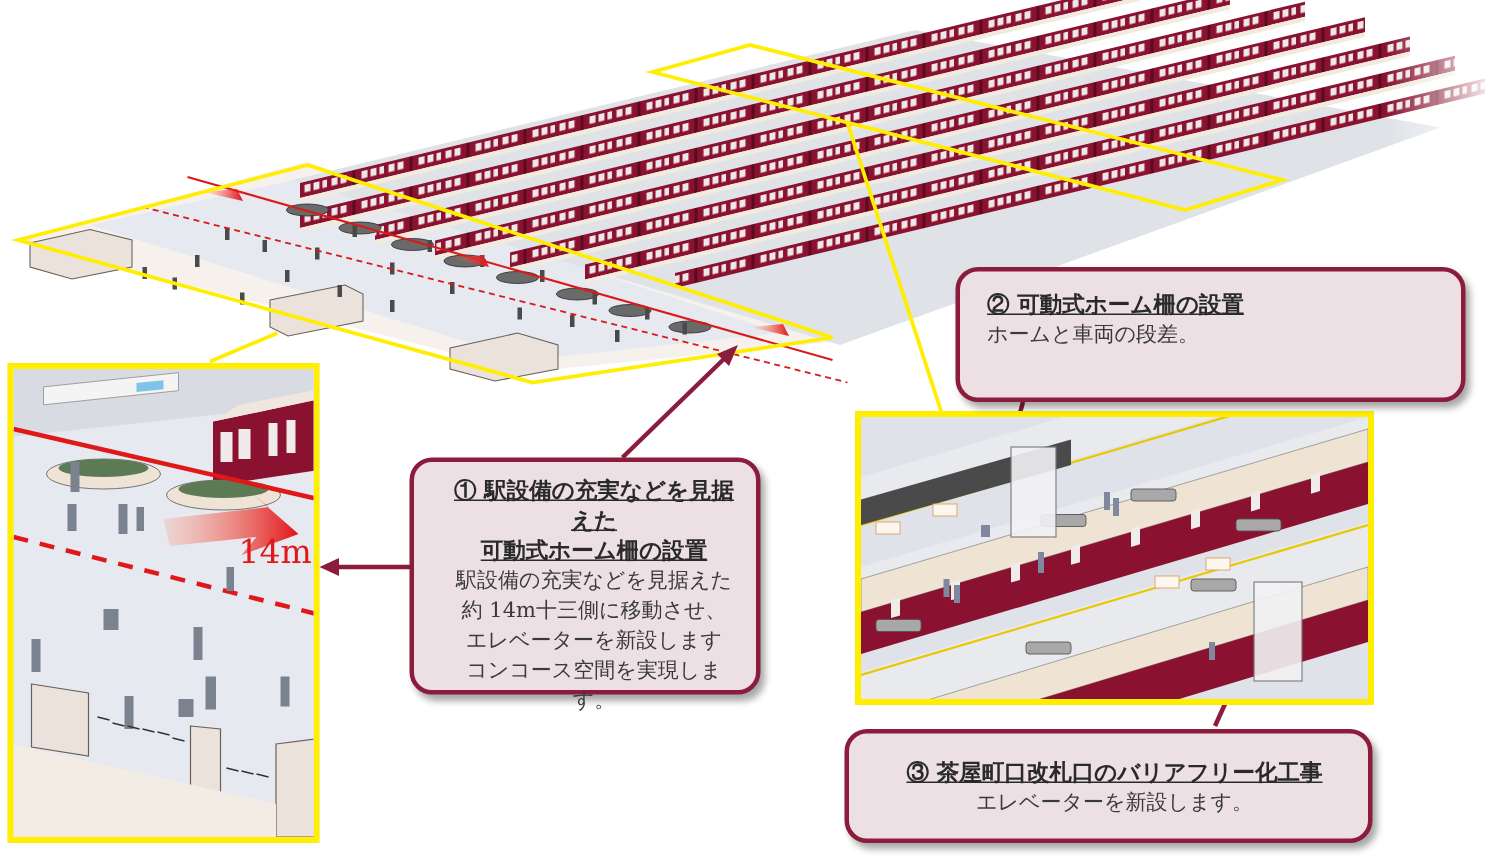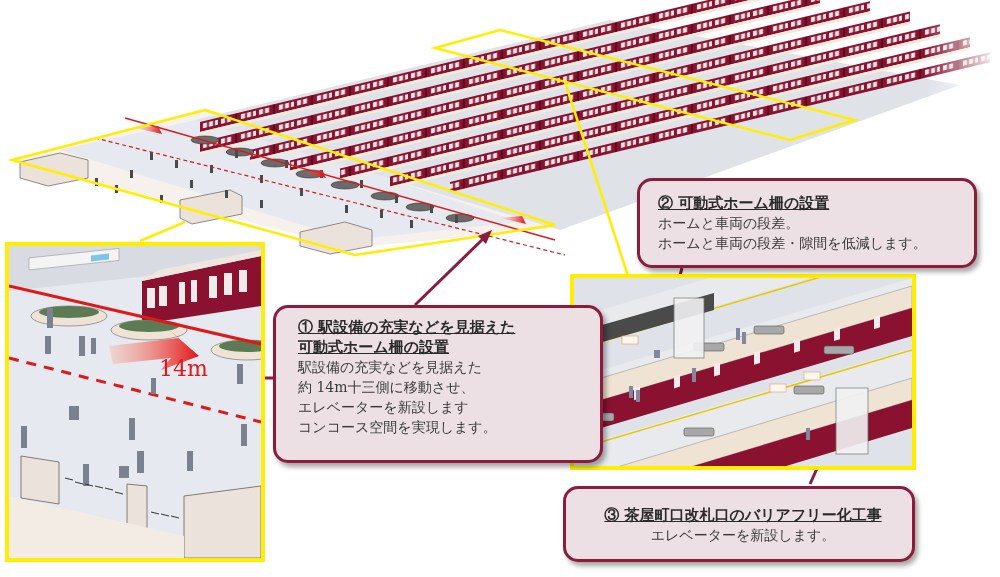--- a/index.html
+++ b/index.html
@@ -129,21 +129,21 @@
       <line x1="275" y1="378" x2="220" y2="378"></line>
       <polygon points="213,378 226,372 226,384" stroke="none"></polygon>
       <line x1="682" y1="268" x2="665" y2="330"></line>
       <polygon points="662,340 659,326 670,328" stroke="none"></polygon>
       <line x1="810" y1="484" x2="830" y2="440"></line>
       <polygon points="834,432 823,440 833,444" stroke="none"></polygon>
     </g>
   </svg>
 </div>
 
-<div class="inset" style="left:5px;top:242px;width:260px;height:320px;">
+<div class="inset" style="left:5px;top:242px;width:208px;height:320px;">
   <svg width="252" height="312" viewBox="0 0 252 312">
     <rect width="252" height="312" fill="#e6e9ef"></rect>
 
     <polygon points="0,0 252,0 252,18 0,45" fill="#d8dce2"></polygon>
     <rect x="20" y="14" width="90" height="12" fill="#f4f4f4" stroke="#888" stroke-width="0.5" transform="skewY(-6)"></rect>
     <rect x="82" y="18" width="18" height="6" fill="#7fc3e8" transform="skewY(-6)"></rect>
 
     <g>
       <polygon points="133,35 252,10 252,60 133,78" fill="#8a1230"></polygon>
       <polygon points="133,35 150,24 252,4 252,10" fill="#efe6e0"></polygon>
@@ -268,31 +268,30 @@
       <rect x="168" y="54" width="4" height="12"></rect>
       <rect x="55" y="108" width="4" height="12"></rect>
       <rect x="62" y="112" width="4" height="12"></rect>
       <rect x="118" y="90" width="4" height="14"></rect>
       <rect x="232" y="150" width="4" height="12"></rect>
       <rect x="80" y="72" width="6" height="8"></rect>
     </g>
   </svg>
 </div>
 
-<div class="callout" style="left:273px;top:305px;width:330px;height:158px;padding:9px 10px 0 22px;">
+<div class="callout" style="left:273px;top:305px;width:234px;height:158px;padding:9px 10px 0 22px;text-align:center;">
   <div class="title">① 駅設備の充実などを見据えた</div>
   <div class="title">可動式ホーム柵の設置</div>
   <div class="line">駅設備の充実などを見据えた</div>
   <div class="line">約 14m十三側に移動させ、</div>
   <div class="line">エレベーターを新設します</div>
   <div class="line">コンコース空間を実現します。</div>
 </div>
 
 <div class="callout" style="left:637px;top:178px;width:340px;height:90px;padding:12px 10px 0 18px;">
   <div class="title">② 可動式ホーム柵の設置</div>
   <div class="line">ホームと車両の段差。</div>
-  <div class="line">ホームと車両の段差・隙間を低減します。</div>
 </div>
 
 <div class="callout" style="left:563px;top:486px;width:352px;height:76px;padding:16px 10px 0 18px;text-align:center;">
   <div class="title">③ 茶屋町口改札口のバリアフリー化工事</div>
   <div class="line">エレベーターを新設します。</div>
 </div>
 
 </body></html>

